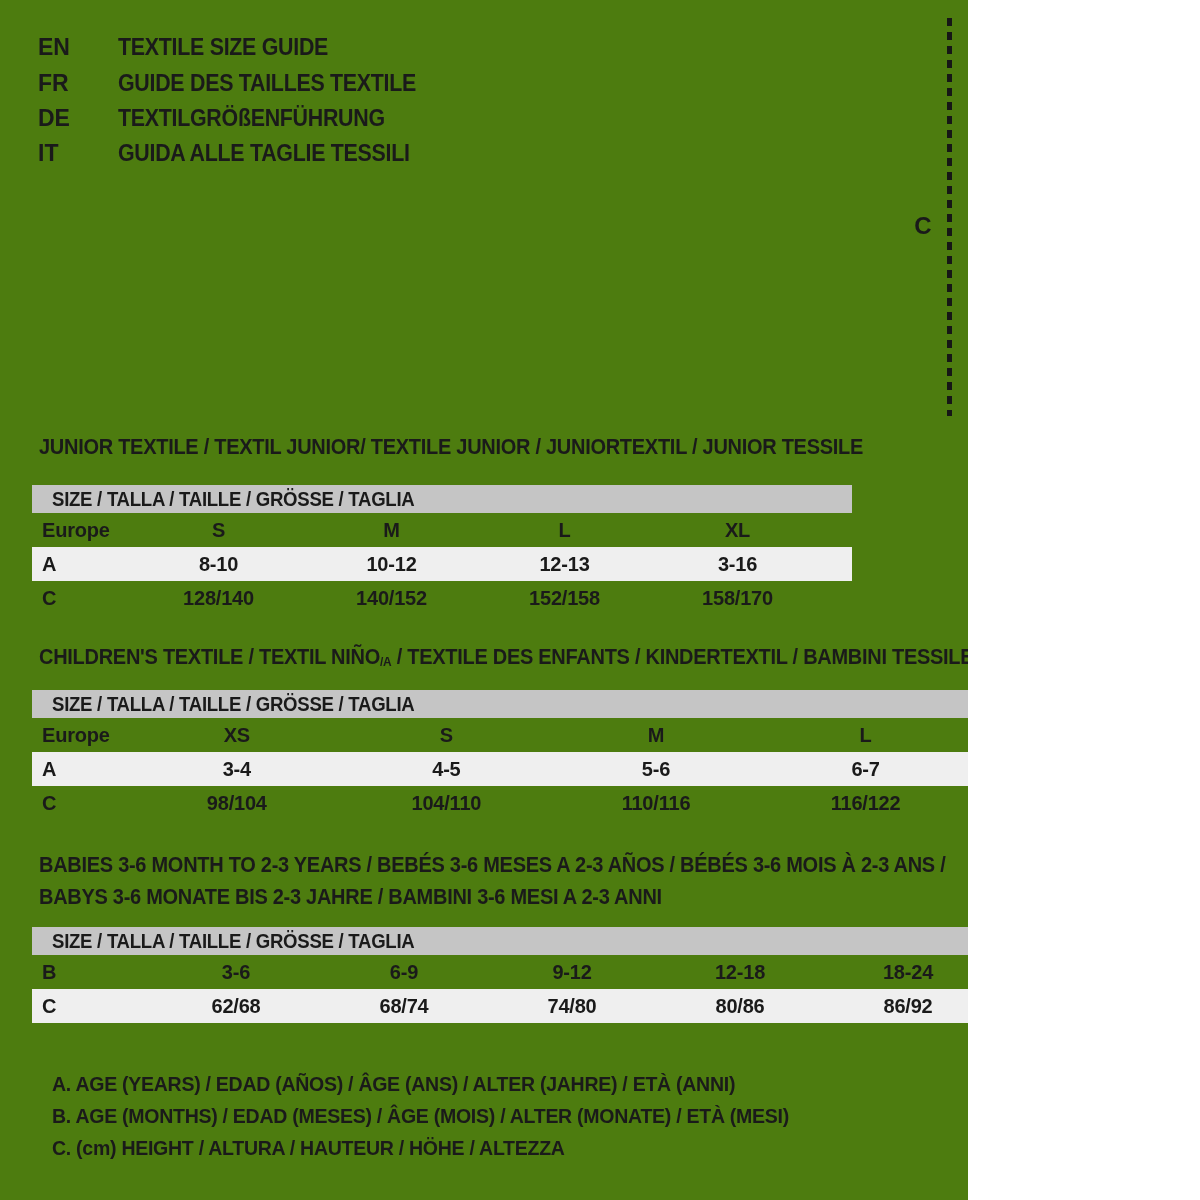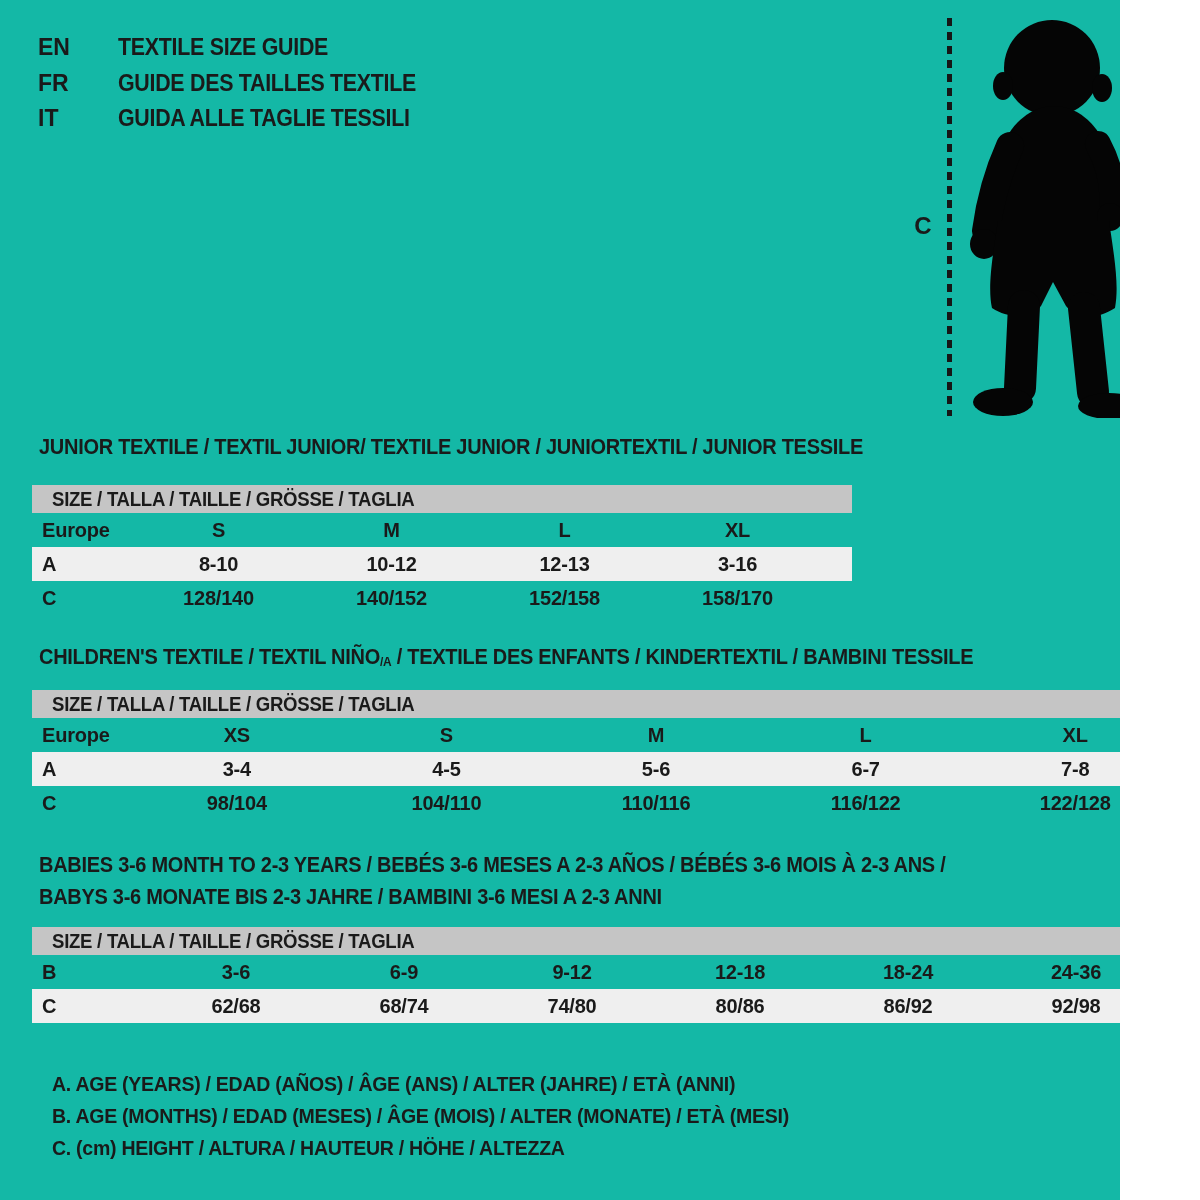--- a/index.html
+++ b/index.html
@@ -1,17 +1,17 @@
 <!DOCTYPE html>
 <html><head>
 <meta charset="utf-8">
 <style>
   html,body{margin:0;padding:0;background:#ffffff;}
   .page{
-    position:relative;width:1120px;height:1200px;background:#14b8a6;
+    position:relative;width:968px;height:1200px;background:#4d7c0f;
     font-family:"Liberation Sans",sans-serif;font-weight:bold;color:#1a1a1a;
     overflow:hidden;
   }
   .cond{display:inline-block;transform:scaleX(0.93);transform-origin:0 50%;
         letter-spacing:-0.3px;white-space:nowrap;}
 
   
   .lang-block{position:absolute;left:38px;top:30px;}
   .lang-row{display:grid;grid-template-columns:80px auto;height:35.4px;align-items:center;
             font-size:23px;}
@@ -27,21 +27,21 @@
   .sec-title{position:absolute;left:39px;font-size:21.5px;line-height:23px;white-space:nowrap;}
   .subs{font-size:0.6em;vertical-align:-0.12em;}
 
   
   .stable{position:absolute;left:32px;}
   .t1{width:820px;top:485px;}
   .t2{width:1148px;top:690px;}
   .t3{width:1148px;top:927px;}
   .size-bar{height:28px;line-height:28px;background:#c5c5c5;font-size:20px;
             padding-left:20px;}
-  .trow{display:flex;height:34px;align-items:center;font-size:20px;letter-spacing:-0.2px;justify-content:flex-end;}
+  .trow{display:flex;height:34px;align-items:center;font-size:20px;letter-spacing:-0.2px;}
   .trow.alt{background:#efefef;}
   .tlabel{width:100px;padding-left:10px;box-sizing:border-box;flex:none;}
   .t3 .tlabel{width:120px;}
   .t1 .trow{padding-right:28px;}
   .t3 .trow{padding-right:20px;}
   .tcell{flex:1;text-align:center;}
 
   
   .legend-line{position:absolute;left:52px;font-size:21px;white-space:nowrap;}
   .lg1{top:1072px;} .lg2{top:1104px;} .lg3{top:1136px;}
@@ -52,20 +52,24 @@
 <div class="page">
 
   <div class="lang-block">
     <div class="lang-row">
       <span>EN</span>
       <span class="cond">TEXTILE SIZE GUIDE</span>
     </div>
     <div class="lang-row">
       <span>FR</span>
       <span class="cond">GUIDE DES TAILLES TEXTILE</span>
+    </div>
+    <div class="lang-row">
+      <span>DE</span>
+      <span class="cond">TEXTILGRÖßENFÜHRUNG</span>
     </div>
     <div class="lang-row">
       <span>IT</span>
       <span class="cond">GUIDA ALLE TAGLIE TESSILI</span>
     </div>
   </div>
 
   <div class="height-label">C</div>
   <div class="height-line"></div>
   <svg class="baby-svg" viewBox="0 0 182 402" aria-hidden="true">

